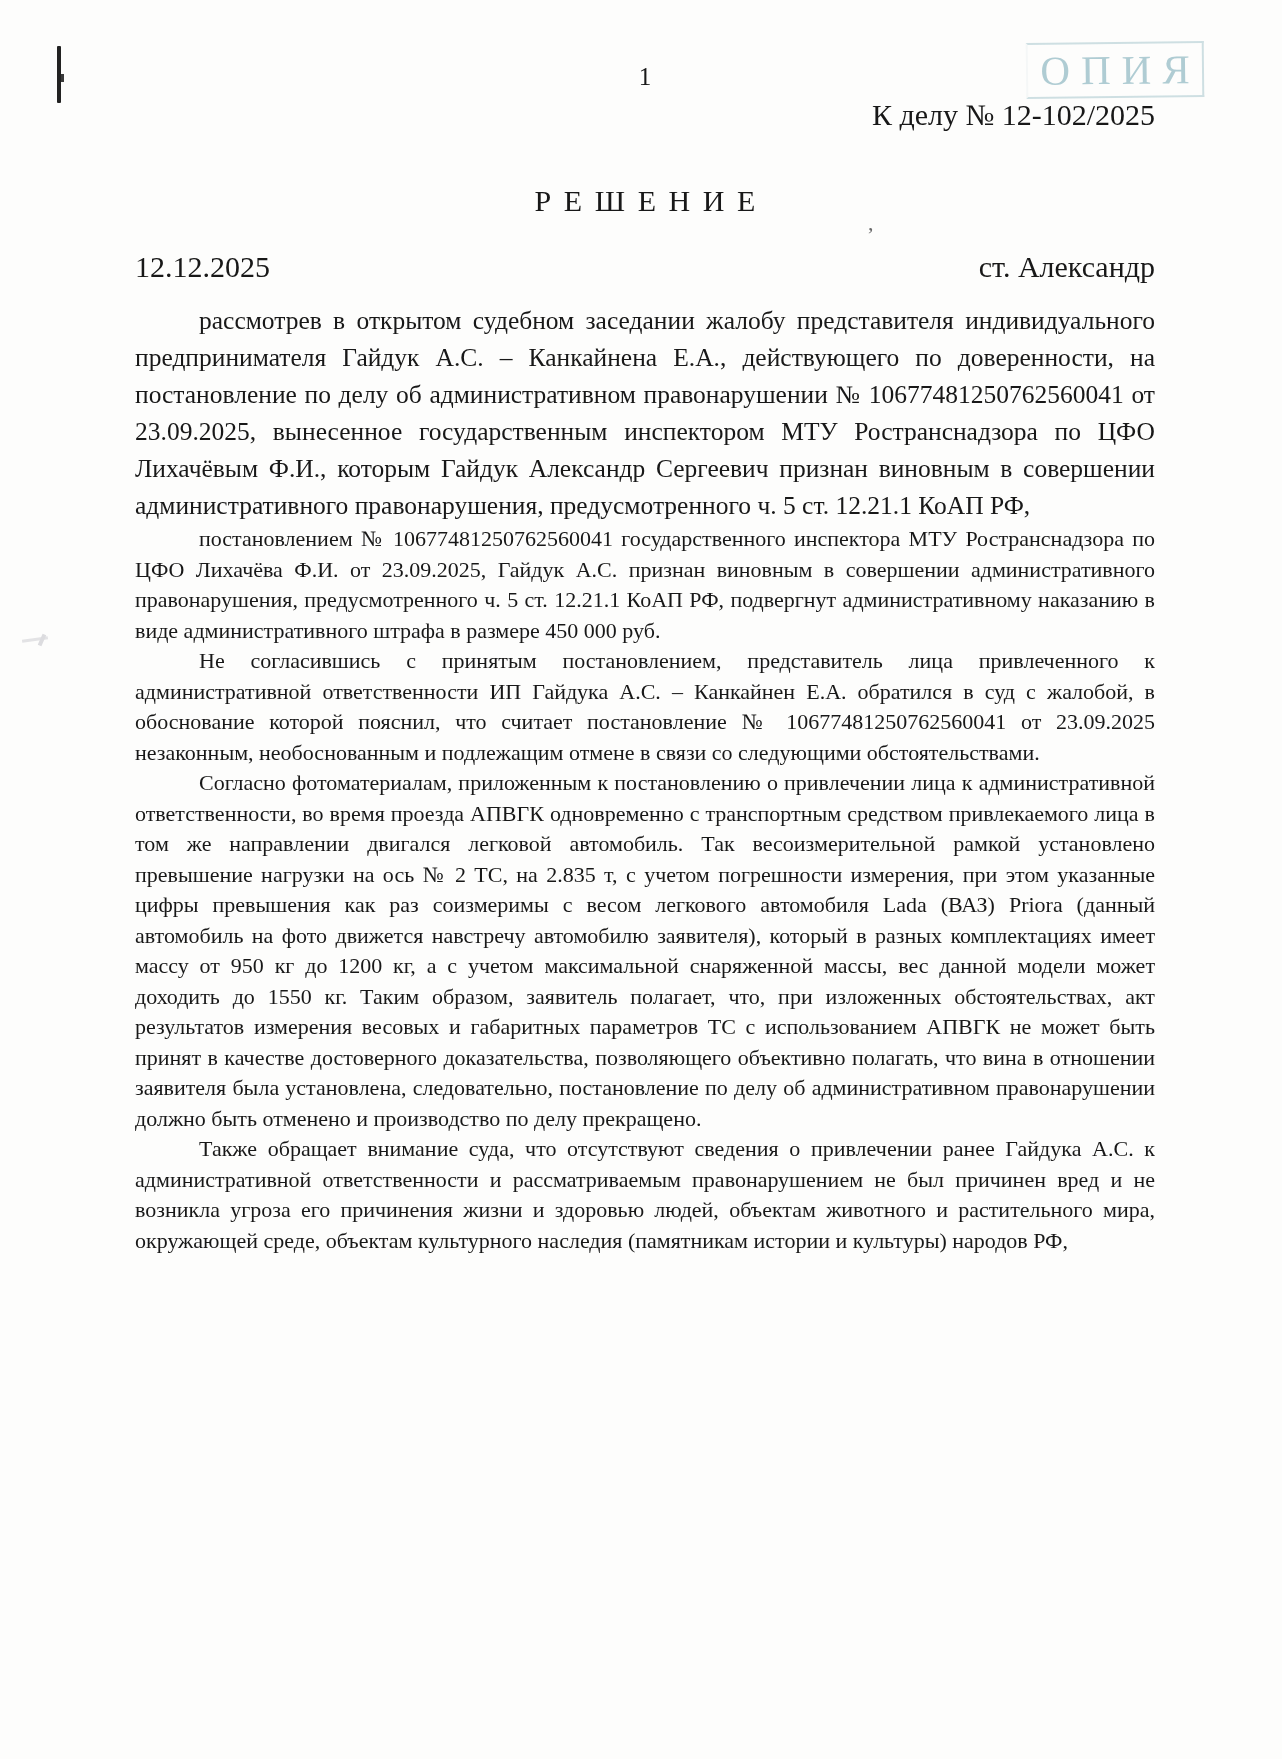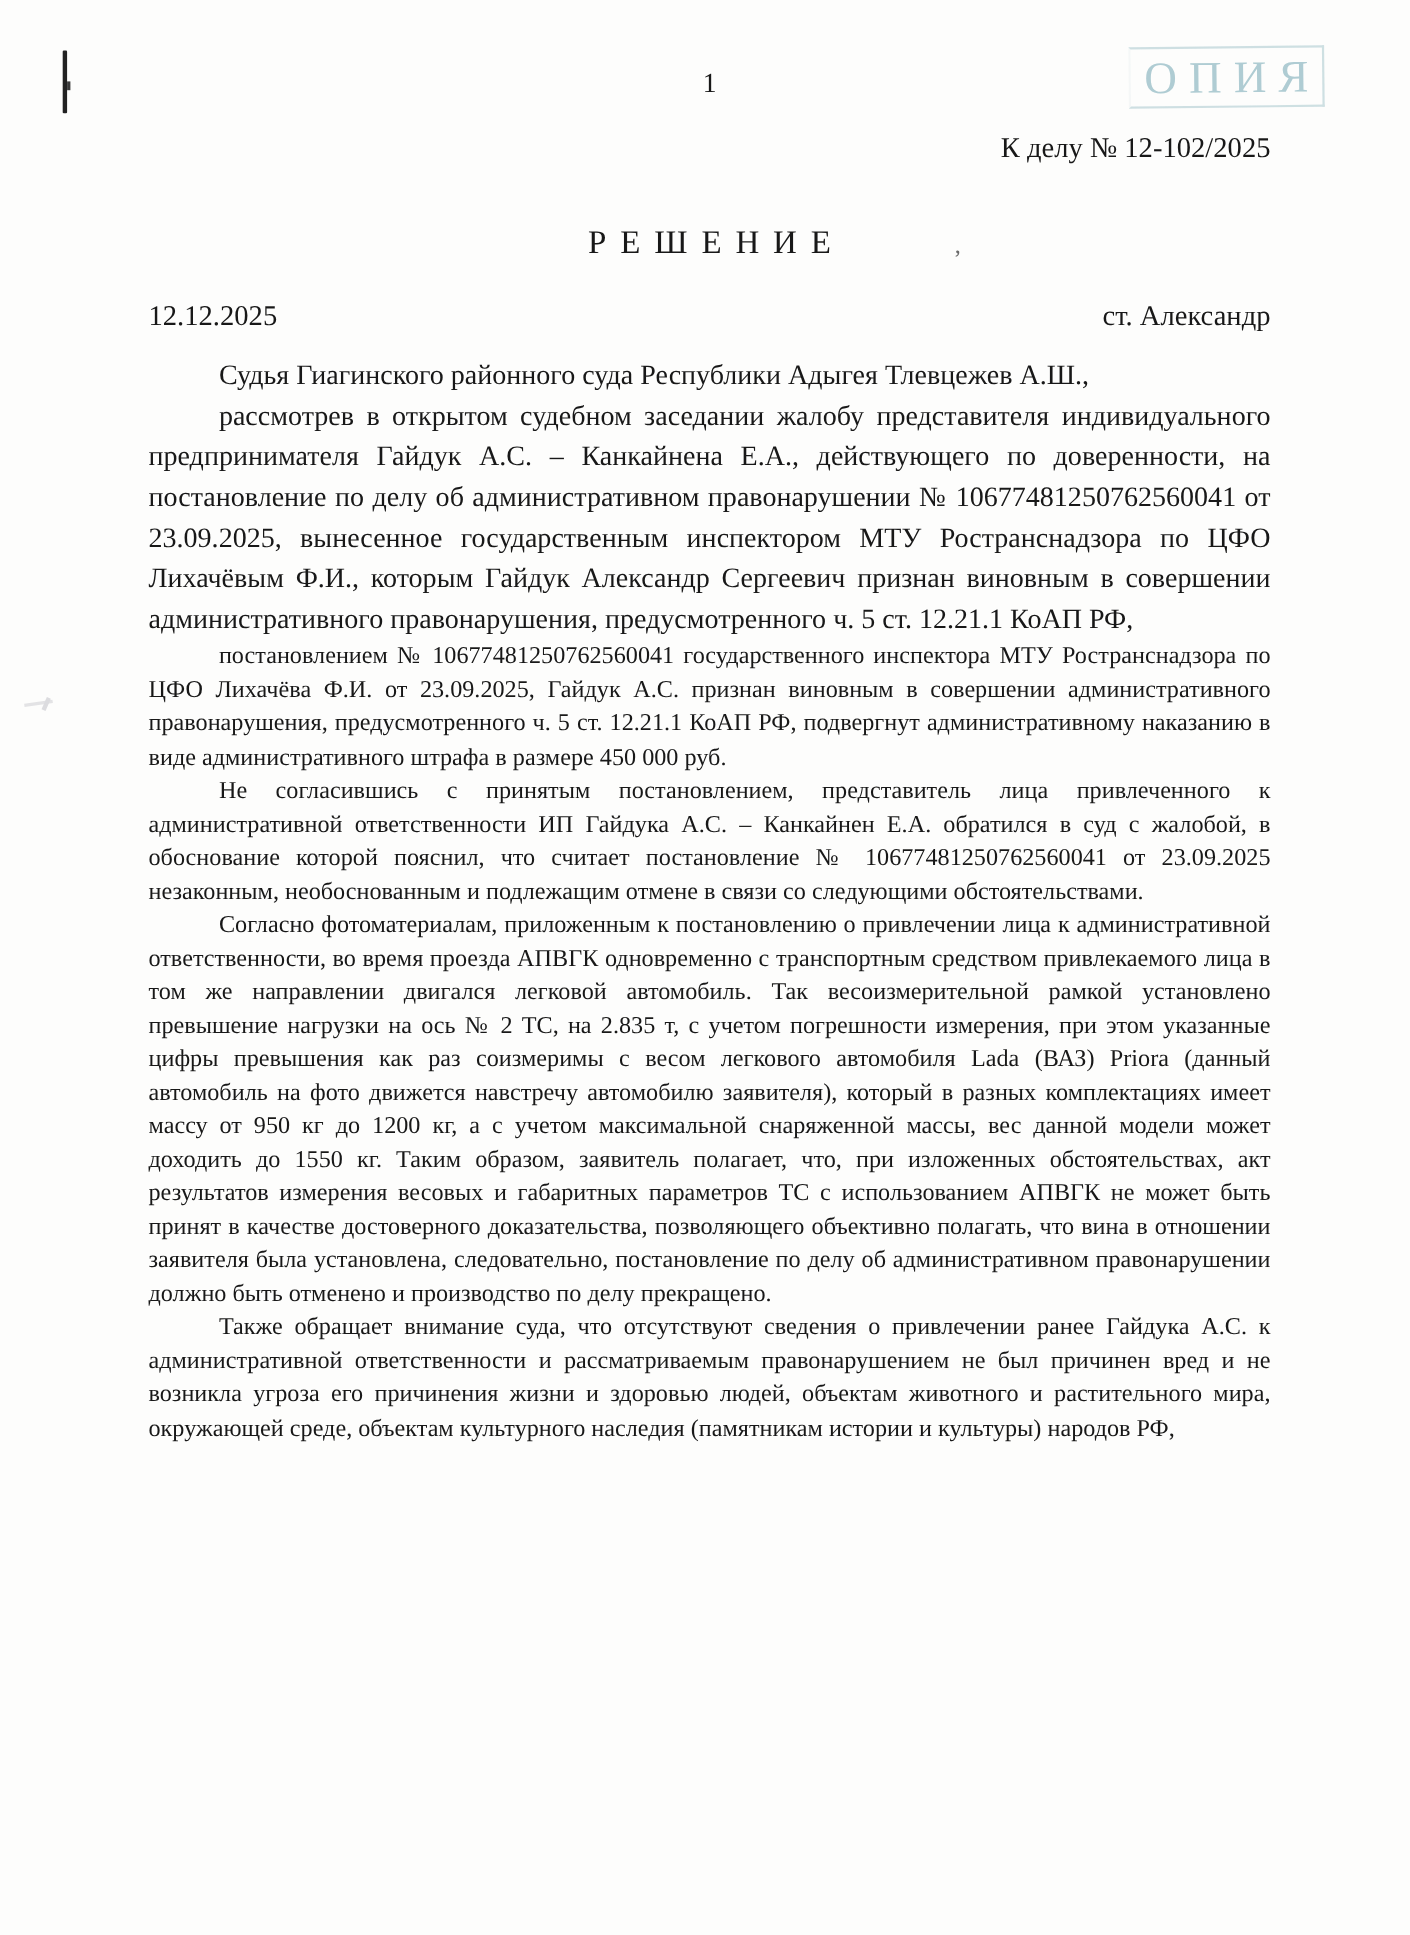--- a/index.html
+++ b/index.html
@@ -47,30 +47,30 @@
   .smudge i {
     position: absolute; display: block; background: #e3e3e5;
   }
   .smudge i:nth-child(1){ left: 2px; top: 6px; width: 26px; height: 3px; transform: rotate(-8deg); }
   .smudge i:nth-child(2){ left: 20px; top: 2px; width: 4px; height: 12px; transform: rotate(24deg); background:#dcdcdf; }
 
   .content {
     position: absolute; left: 135px; top: 62px; width: 1020px;
   }
   .pageno { text-align: center; font-size: 25px; line-height: 30px; }
-  .caseref { text-align: right; font-size: 26px; line-height: 30px; margin-top: 28px; }
+  .caseref { text-align: right; font-size: 30px; line-height: 30px; margin-top: 8px; }
   .doc-title {
     text-align: center; font-weight: 400;
     font-size: 30px; line-height: 34px;
     letter-spacing: 0.42em; text-indent: 0.42em;
     margin-top: 54px;
   }
   .dateplace {
     display: flex; justify-content: space-between;
-    font-size: 26px; line-height: 30px;
+    font-size: 30px; line-height: 30px;
     margin-top: 34px;
   }
   .intro { margin-top: 20px; }
   .intro p {
     font-size: 25.5px; line-height: 37px;
     text-align: justify; text-indent: 64px;
   }
   .section-heading {
     text-align: center; font-weight: 400;
     font-size: 28px; line-height: 32px;
@@ -107,21 +107,20 @@
     <div class="caseref">К делу № 12-102/2025</div>
 
     <div class="doc-title">РЕШЕНИЕ</div>
 
     <div class="dateplace">
       <span>12.12.2025</span>
       <span>ст. Александр</span>
     </div>
 
     <div class="intro">
-      <p>Судья Гиагинского районного суда Республики Адыгея Тлевцежев А.Ш.,</p>
       <p>рассмотрев в открытом судебном заседании жалобу представителя индивидуального предпринимателя Гайдук А.С. – Канкайнена Е.А., действующего по доверенности, на постановление по делу об административном правонарушении № 10677481250762560041 от 23.09.2025, вынесенное государственным инспектором МТУ Ространснадзора по ЦФО Лихачёвым Ф.И., которым Гайдук Александр Сергеевич признан виновным в совершении административного правонарушения, предусмотренного ч. 5 ст. 12.21.1 КоАП РФ,</p>
     </div>
 
 
     <div class="bodytext">
       <p>постановлением № 10677481250762560041 государственного инспектора МТУ Ространснадзора по ЦФО Лихачёва Ф.И. от 23.09.2025, Гайдук А.С. признан виновным в совершении административного правонарушения, предусмотренного ч. 5 ст. 12.21.1 КоАП РФ, подвергнут административному наказанию в виде административного штрафа в размере 450 000 руб.</p>
       <p>Не согласившись с принятым постановлением, представитель лица привлеченного к административной ответственности ИП Гайдука А.С. – Канкайнен Е.А. обратился в суд с жалобой, в обоснование которой пояснил, что считает постановление № 10677481250762560041 от 23.09.2025 незаконным, необоснованным и подлежащим отмене в связи со следующими обстоятельствами.</p>
       <p>Согласно фотоматериалам, приложенным к постановлению о привлечении лица к административной ответственности, во время проезда АПВГК одновременно с транспортным средством привлекаемого лица в том же направлении двигался легковой автомобиль. Так весоизмерительной рамкой установлено превышение нагрузки на ось № 2 ТС, на 2.835 т, с учетом погрешности измерения, при этом указанные цифры превышения как раз соизмеримы с весом легкового автомобиля Lada (ВАЗ) Priora (данный автомобиль на фото движется навстречу автомобилю заявителя), который в разных комплектациях имеет массу от 950 кг до 1200 кг, а с учетом максимальной снаряженной массы, вес данной модели может доходить до 1550 кг. Таким образом, заявитель полагает, что, при изложенных обстоятельствах, акт результатов измерения весовых и габаритных параметров ТС с использованием АПВГК не может быть принят в качестве достоверного доказательства, позволяющего объективно полагать, что вина в отношении заявителя была установлена, следовательно, постановление по делу об административном правонарушении должно быть отменено и производство по делу прекращено.</p>
       <p>Также обращает внимание суда, что отсутствуют сведения о привлечении ранее Гайдука А.С. к административной ответственности и рассматриваемым правонарушением не был причинен вред и не возникла угроза его причинения жизни и здоровью людей, объектам животного и растительного мира, окружающей среде, объектам культурного наследия (памятникам истории и культуры) народов РФ,</p>
     </div>

